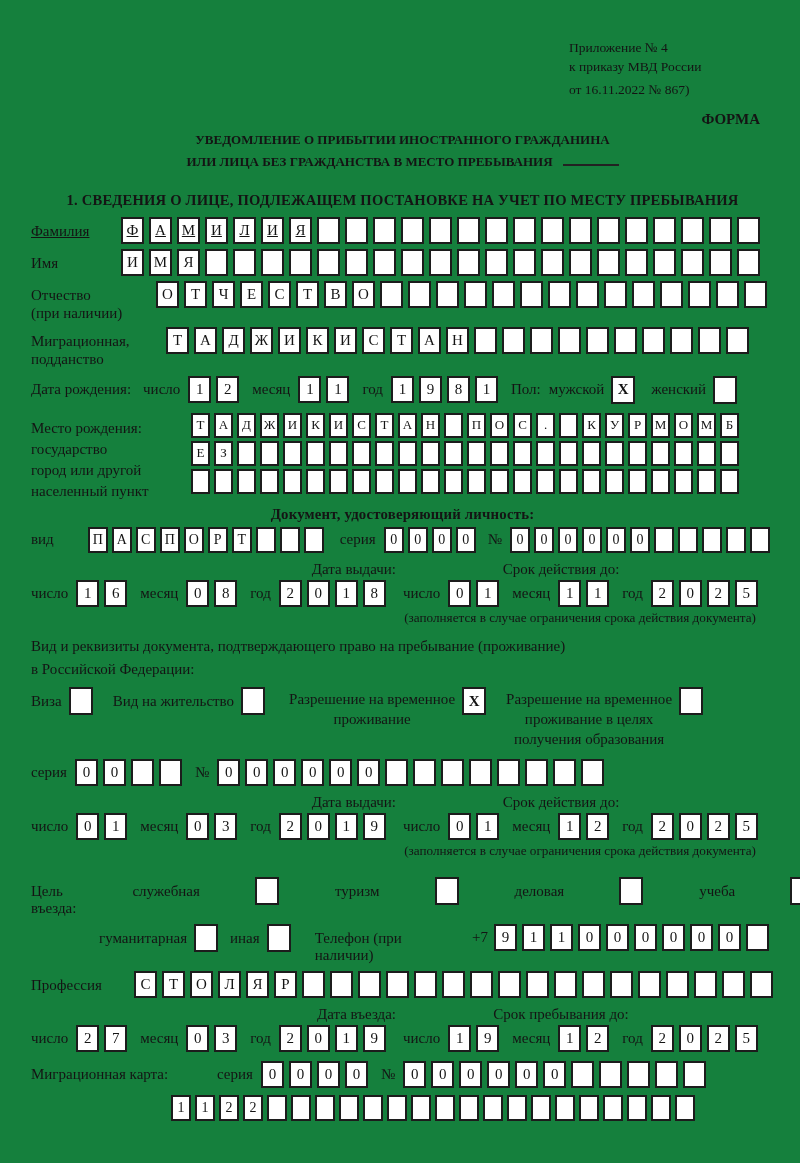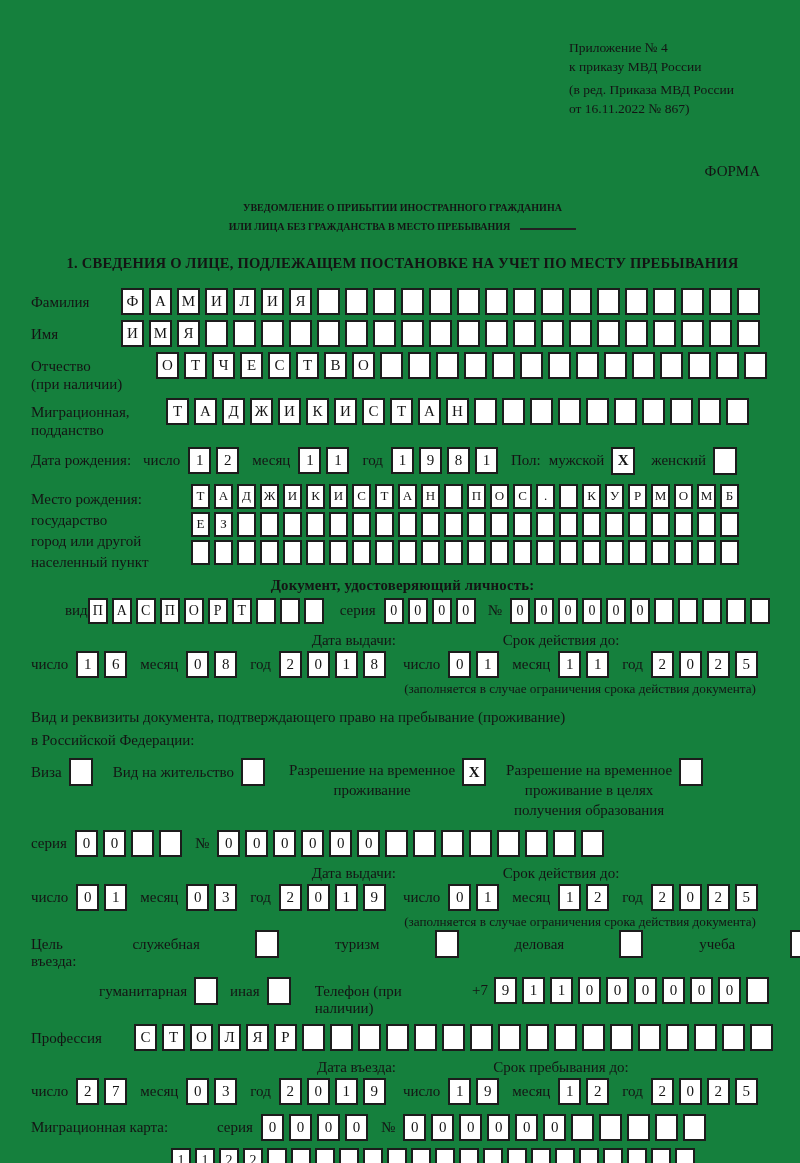--- a/index.html
+++ b/index.html
@@ -4,22 +4,22 @@
 <style>
   html,body{margin:0;padding:0;background:#888;}
   .page{
     width:800px;height:1163px;margin:0 auto;background:#15803d;color:#141414;
     font-family:"Liberation Serif","DejaVu Serif",serif;font-size:15px;
     box-sizing:border-box;padding:38px 26px 0 31px;overflow:hidden;position:relative;
   }
   
   .appendix{margin-left:auto;width:205px;font-size:13.5px;line-height:1.42;}
   .appendix .gap{height:4px;}
-  .forma{ text-align:right;padding-right:14px;font-weight:400;margin-top:44px;font-size:15px;}
-  .title{ text-align:center;font-weight:700;font-size:10px;line-height:1.55;margin-top:20px;}
+  .forma{ text-align:right;padding-right:14px;font-weight:700;margin-top:12px;font-size:15px;}
+  .title{ text-align:center;font-weight:700;font-size:13px;line-height:1.55;margin-top:2px;}
   .blank{display:inline-block;width:56px;border-bottom:2px solid #222;height:13px;margin-left:10px;}
   .sect{ text-align:center;font-weight:700;font-size:14.6px;margin-top:20px;letter-spacing:.2px;}
 
   .frow{display:flex;align-items:flex-start;margin-top:5px;}
   .vmid{align-items:center;}
   .flabel{flex:0 0 auto;line-height:18px;padding-top:5px;}
   .w90{width:90px;} .w125{width:125px;} .w135{width:135px;} .w160{width:160px;line-height:21px;}
   .w103{width:103px;} .w140{width:140px;line-height:22px;} .w170{width:170px;}
 
   .cells{display:inline-flex;flex-wrap:nowrap;vertical-align:middle;}
@@ -50,34 +50,33 @@
 </style>
 </head>
 <body>
 
 <div class="page">
 
   <div class="appendix">
     <div>Приложение № 4</div>
     <div>к приказу МВД России</div>
     <div class="gap"></div>
-    <div>(в ред. Приказа МВД России</div>
     <div>от 16.11.2022 № 867)</div>
   </div>
 
   <div class="forma">ФОРМА</div>
 
   <div class="title">
     <div>УВЕДОМЛЕНИЕ О ПРИБЫТИИ ИНОСТРАННОГО ГРАЖДАНИНА</div>
     <div><span>ИЛИ ЛИЦА БЕЗ ГРАЖДАНСТВА В МЕСТО ПРЕБЫВАНИЯ</span><span class="blank"></span></div>
   </div>
 
   <div class="sect">1. СВЕДЕНИЯ О ЛИЦЕ, ПОДЛЕЖАЩЕМ ПОСТАНОВКЕ НА УЧЕТ ПО МЕСТУ ПРЕБЫВАНИЯ</div>
 
-  <div class="frow" style="margin-top:16px;">
+  <div class="frow" style="margin-top:8px;text-decoration:underline;">
     <div class="flabel w90">Фамилия</div>
     <span class="cells">
         <span class="cell">Ф</span>
         <span class="cell">А</span>
         <span class="cell">М</span>
         <span class="cell">И</span>
         <span class="cell">Л</span>
         <span class="cell">И</span>
         <span class="cell">Я</span>
         <span class="cell"></span>
@@ -300,21 +299,21 @@
           <span class="cell"></span>
           <span class="cell"></span>
           <span class="cell"></span>
         </span>
     </div>
   </div>
 
   <div class="sect" style="margin-top:4px;font-size:14.8px;">Документ, удостоверяющий личность:</div>
 
   <div class="frow vmid" style="margin-top:4px;">
-    <span style="width:58px;text-align:right;">вид</span>
+    <span style="width:58px;">вид</span>
     <span class="cells md">
         <span class="cell">П</span>
         <span class="cell">А</span>
         <span class="cell">С</span>
         <span class="cell">П</span>
         <span class="cell">О</span>
         <span class="cell">Р</span>
         <span class="cell">Т</span>
         <span class="cell"></span>
         <span class="cell"></span>
@@ -478,21 +477,21 @@
       <span class="cells ml8">
           <span class="cell">2</span>
           <span class="cell">0</span>
           <span class="cell">2</span>
           <span class="cell">5</span>
         </span>
     </div>
   </div>
   <div class="note">(заполняется в случае ограничения срока действия документа)</div>
 
-  <div class="frow" style="margin-top:0;gap:48px;">
+  <div class="frow" style="margin-top:18px;gap:48px;">
     <span class="purp">Цель въезда:</span>
     <span class="purp ml8">служебная</span>
     <span class="cb"></span>
     <span class="purp ml8">туризм</span>
     <span class="cb"></span>
     <span class="purp ml8">деловая</span>
     <span class="cb"></span>
     <span class="purp ml8">учеба</span>
     <span class="cb"></span>
     <span class="purp ml8">работа</span>

